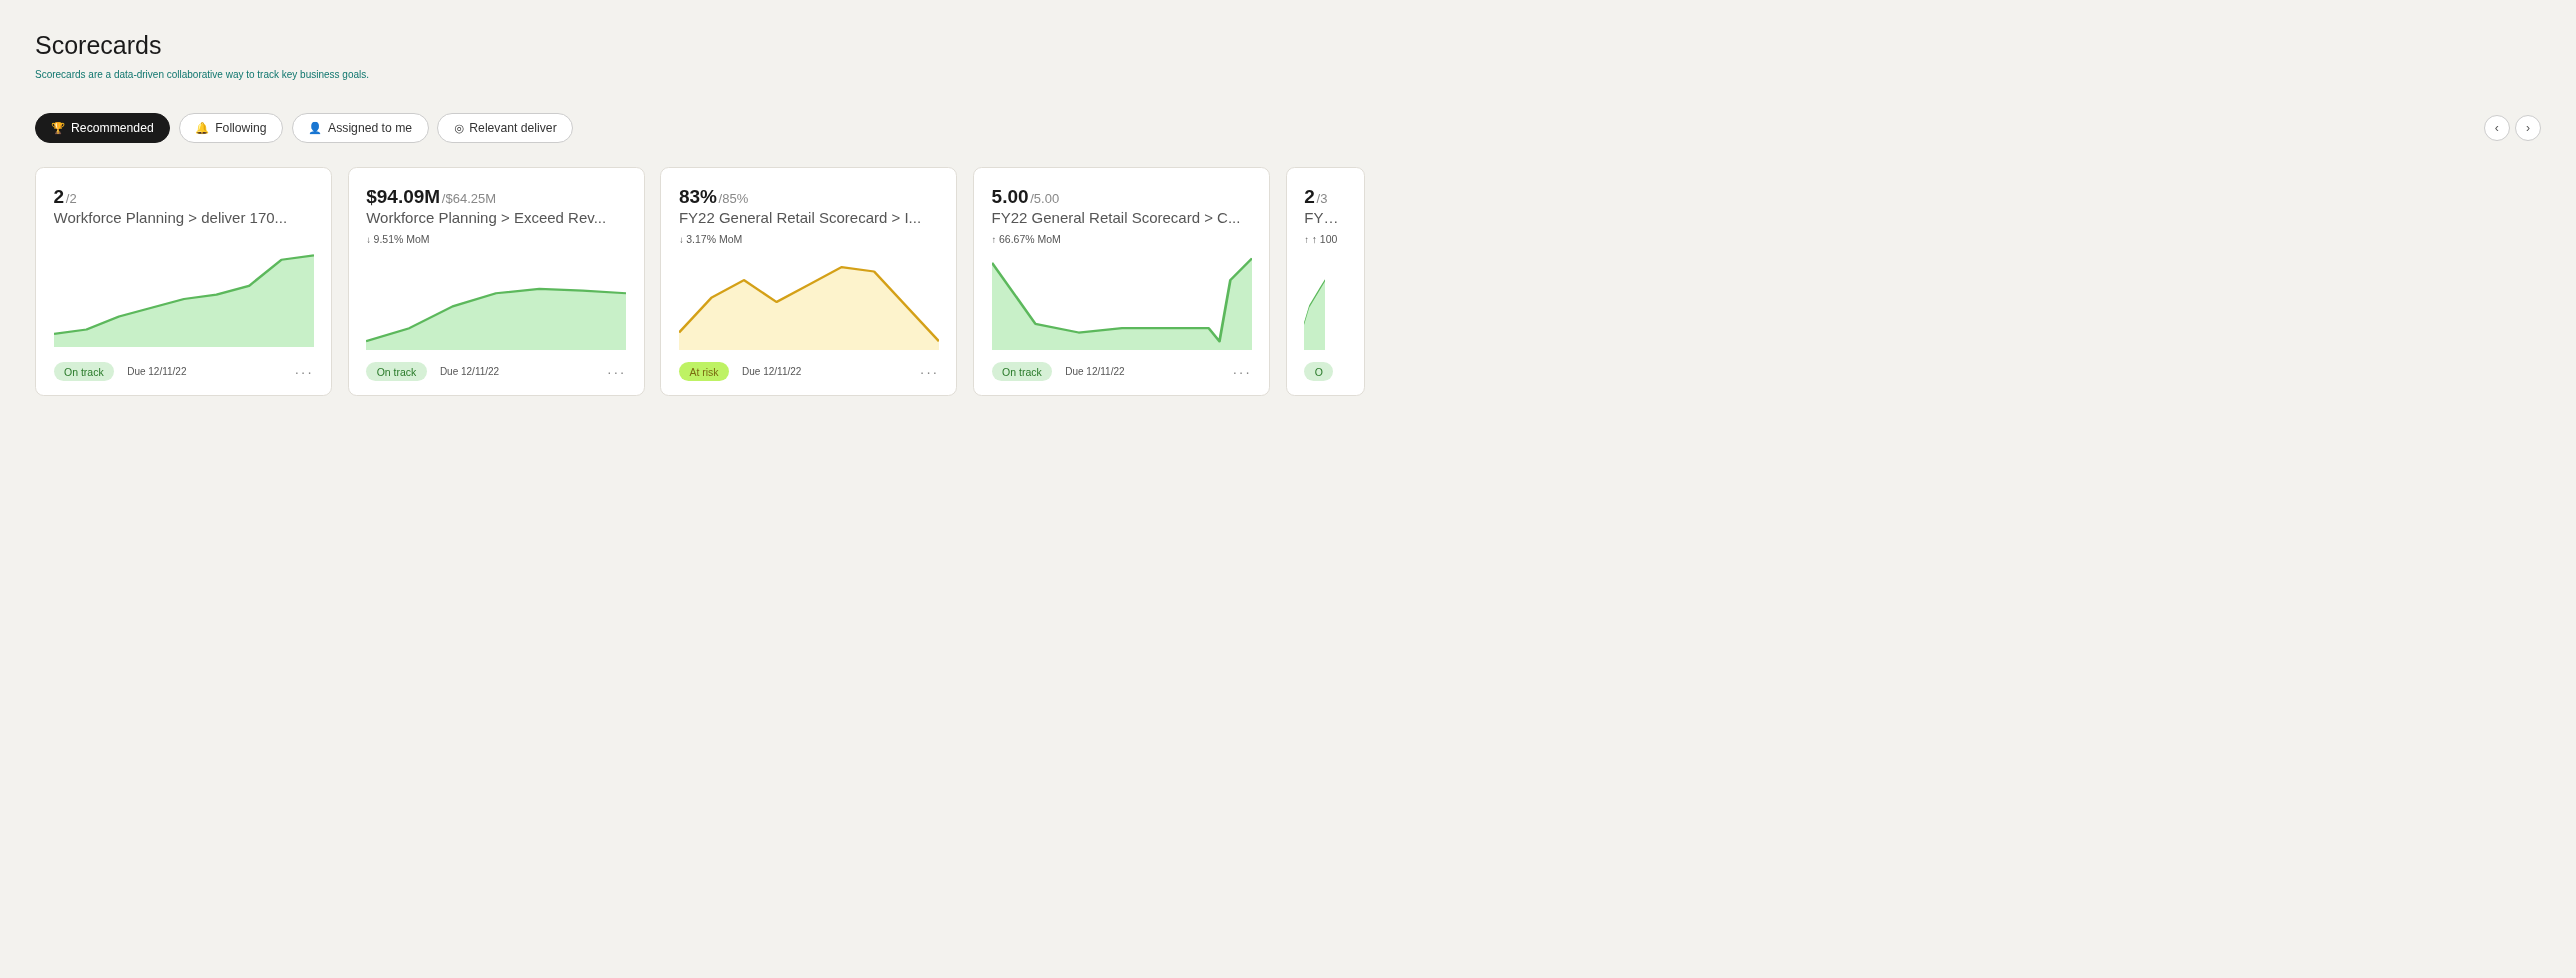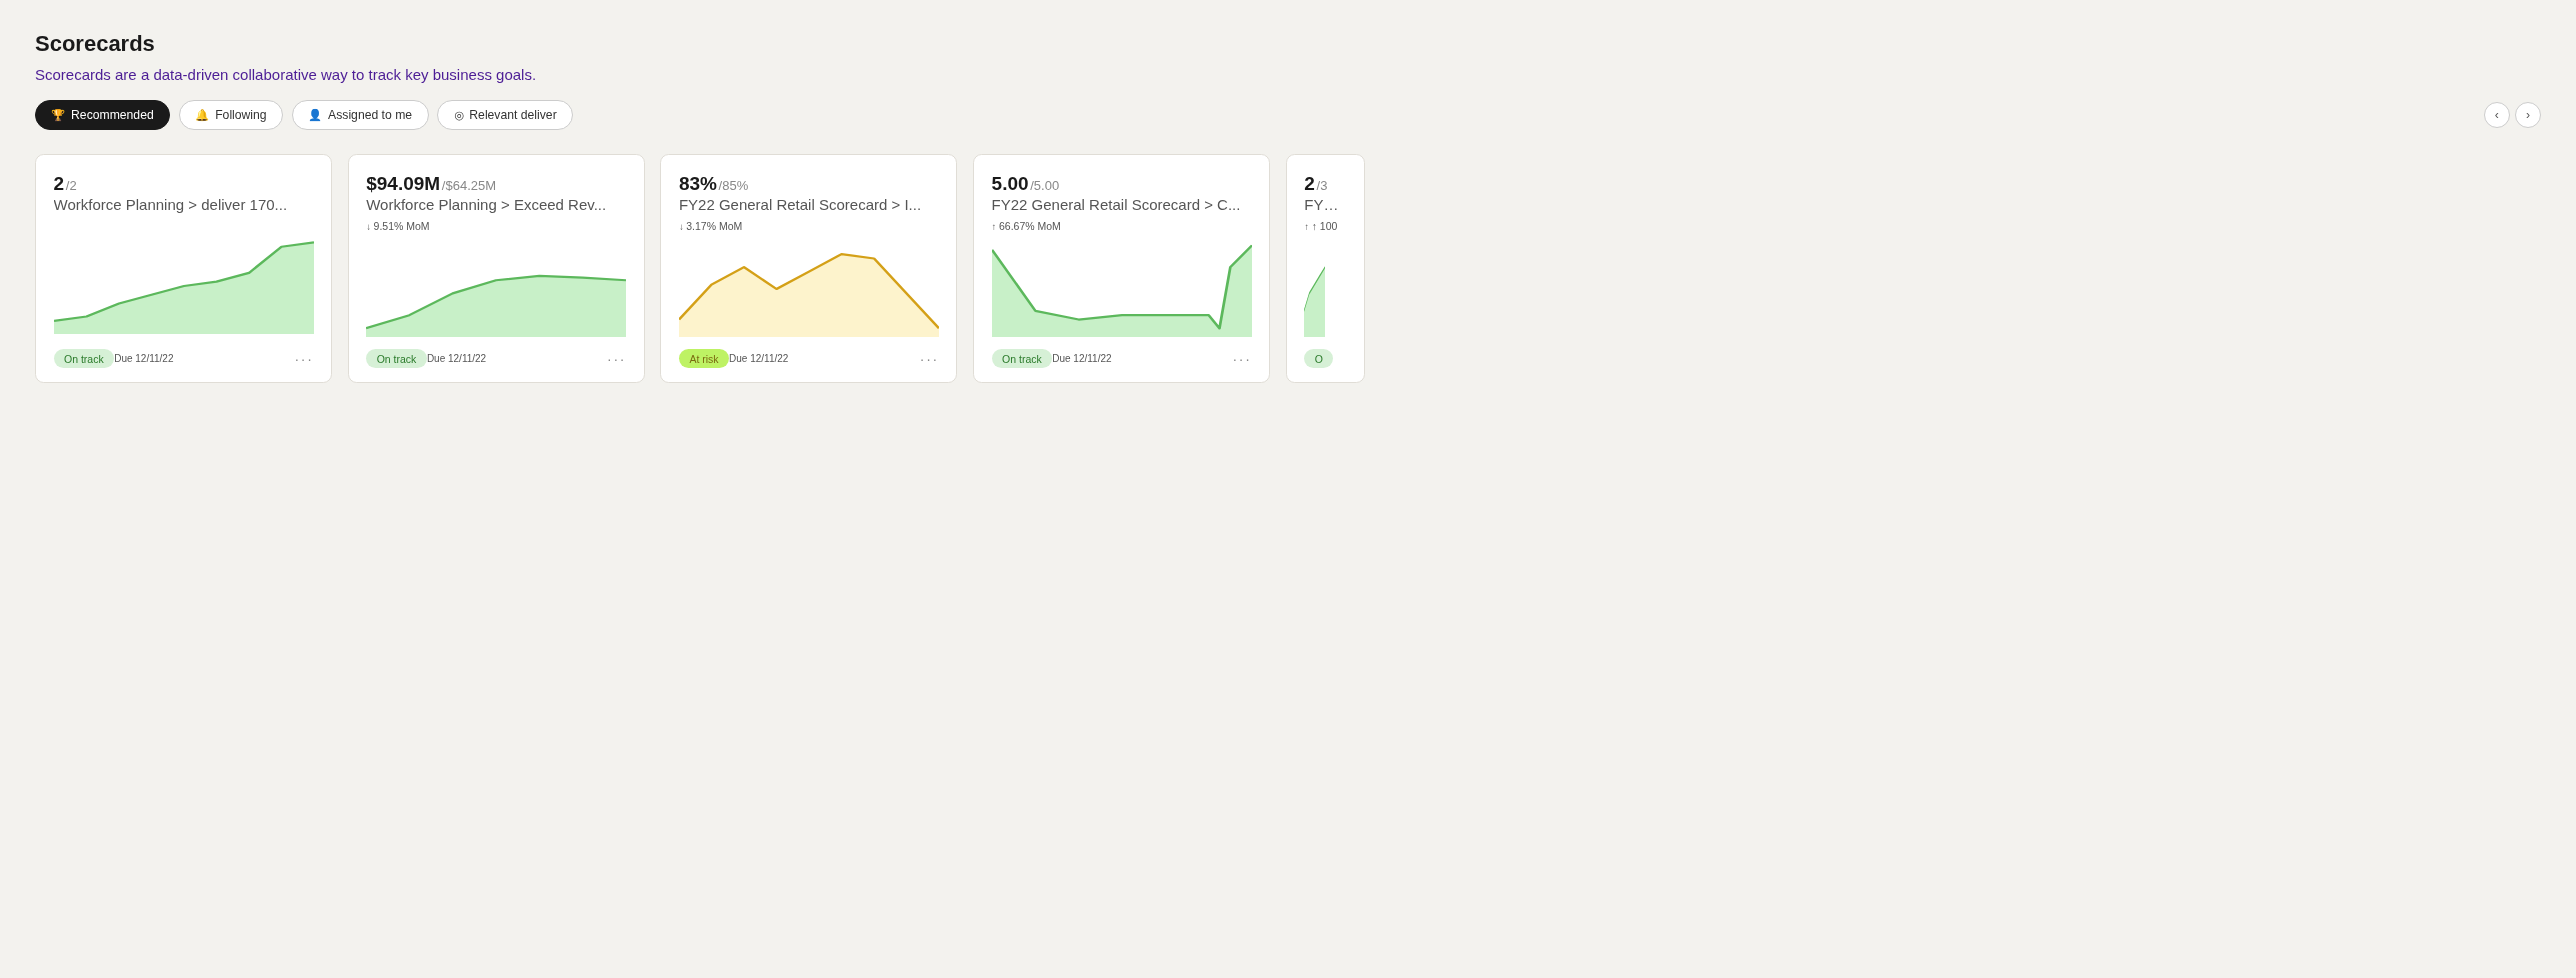--- a/index.html
+++ b/index.html
@@ -3,29 +3,29 @@
   <meta charset="utf-8">
   <style>
     * { box-sizing: border-box; margin: 0; padding: 0; }
     body {
       background: #f3f2ee;
       font-family: 'Segoe UI', Arial, sans-serif;
       min-height: 100vh;
       padding: 31px 35px;
     }
     .page-title {
-      font-size: 22px;
-      font-weight: 700;
+      font-size: 25px;
+      font-weight: 400;
       color: #1a1a1a;
       margin-bottom: 8.7px;
     }
     .page-subtitle {
-      font-size: 15px;
-      color: #4c1d95;
-      margin-bottom: 17px;
+      font-size: 10px;
+      color: #0f766e;
+      margin-bottom: 33px;
     }
     .tabs {
       display: flex;
       gap: 8.7px;
       margin-bottom: 24.5px;
       align-items: center;
     }
     .tab-btn {
       display: flex;
       align-items: center;
@@ -125,21 +125,21 @@
     .mom-arrow { font-size: 9.6px; }
     .chart-area {
       height: 96px;
       position: relative;
       margin-bottom: 12.2px;
       overflow: hidden;
     }
     .card-footer {
       display: flex;
       align-items: center;
-      gap: 0;
+      gap: 13px;
       margin-top: auto;
     }
     .status-badge {
       border-radius: 10.5px;
       padding: 3.5px 10.5px;
       font-size: 10.5px;
       font-weight: 500;
     }
     .status-ontrack {
       background: #d6f0d6;

